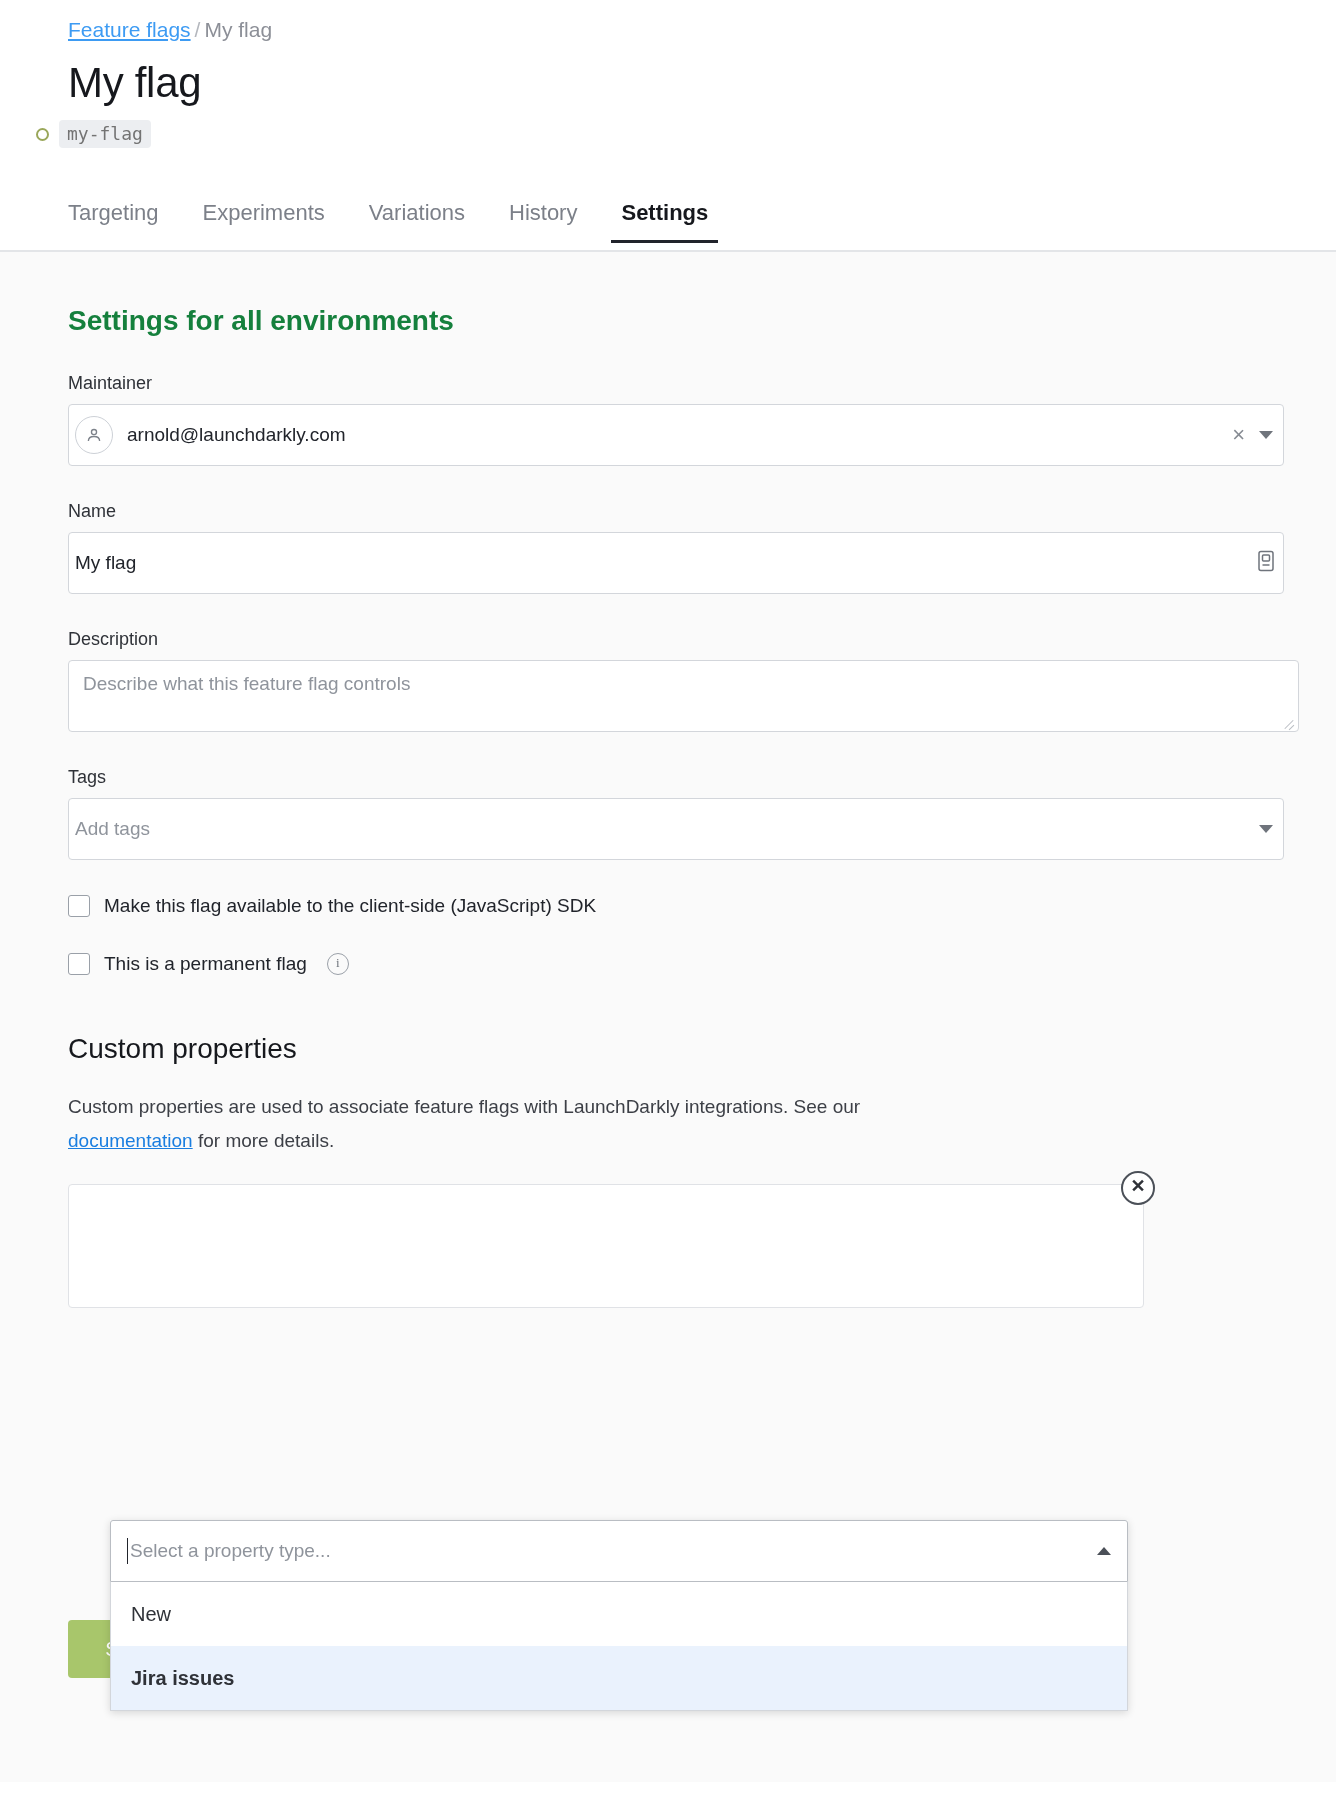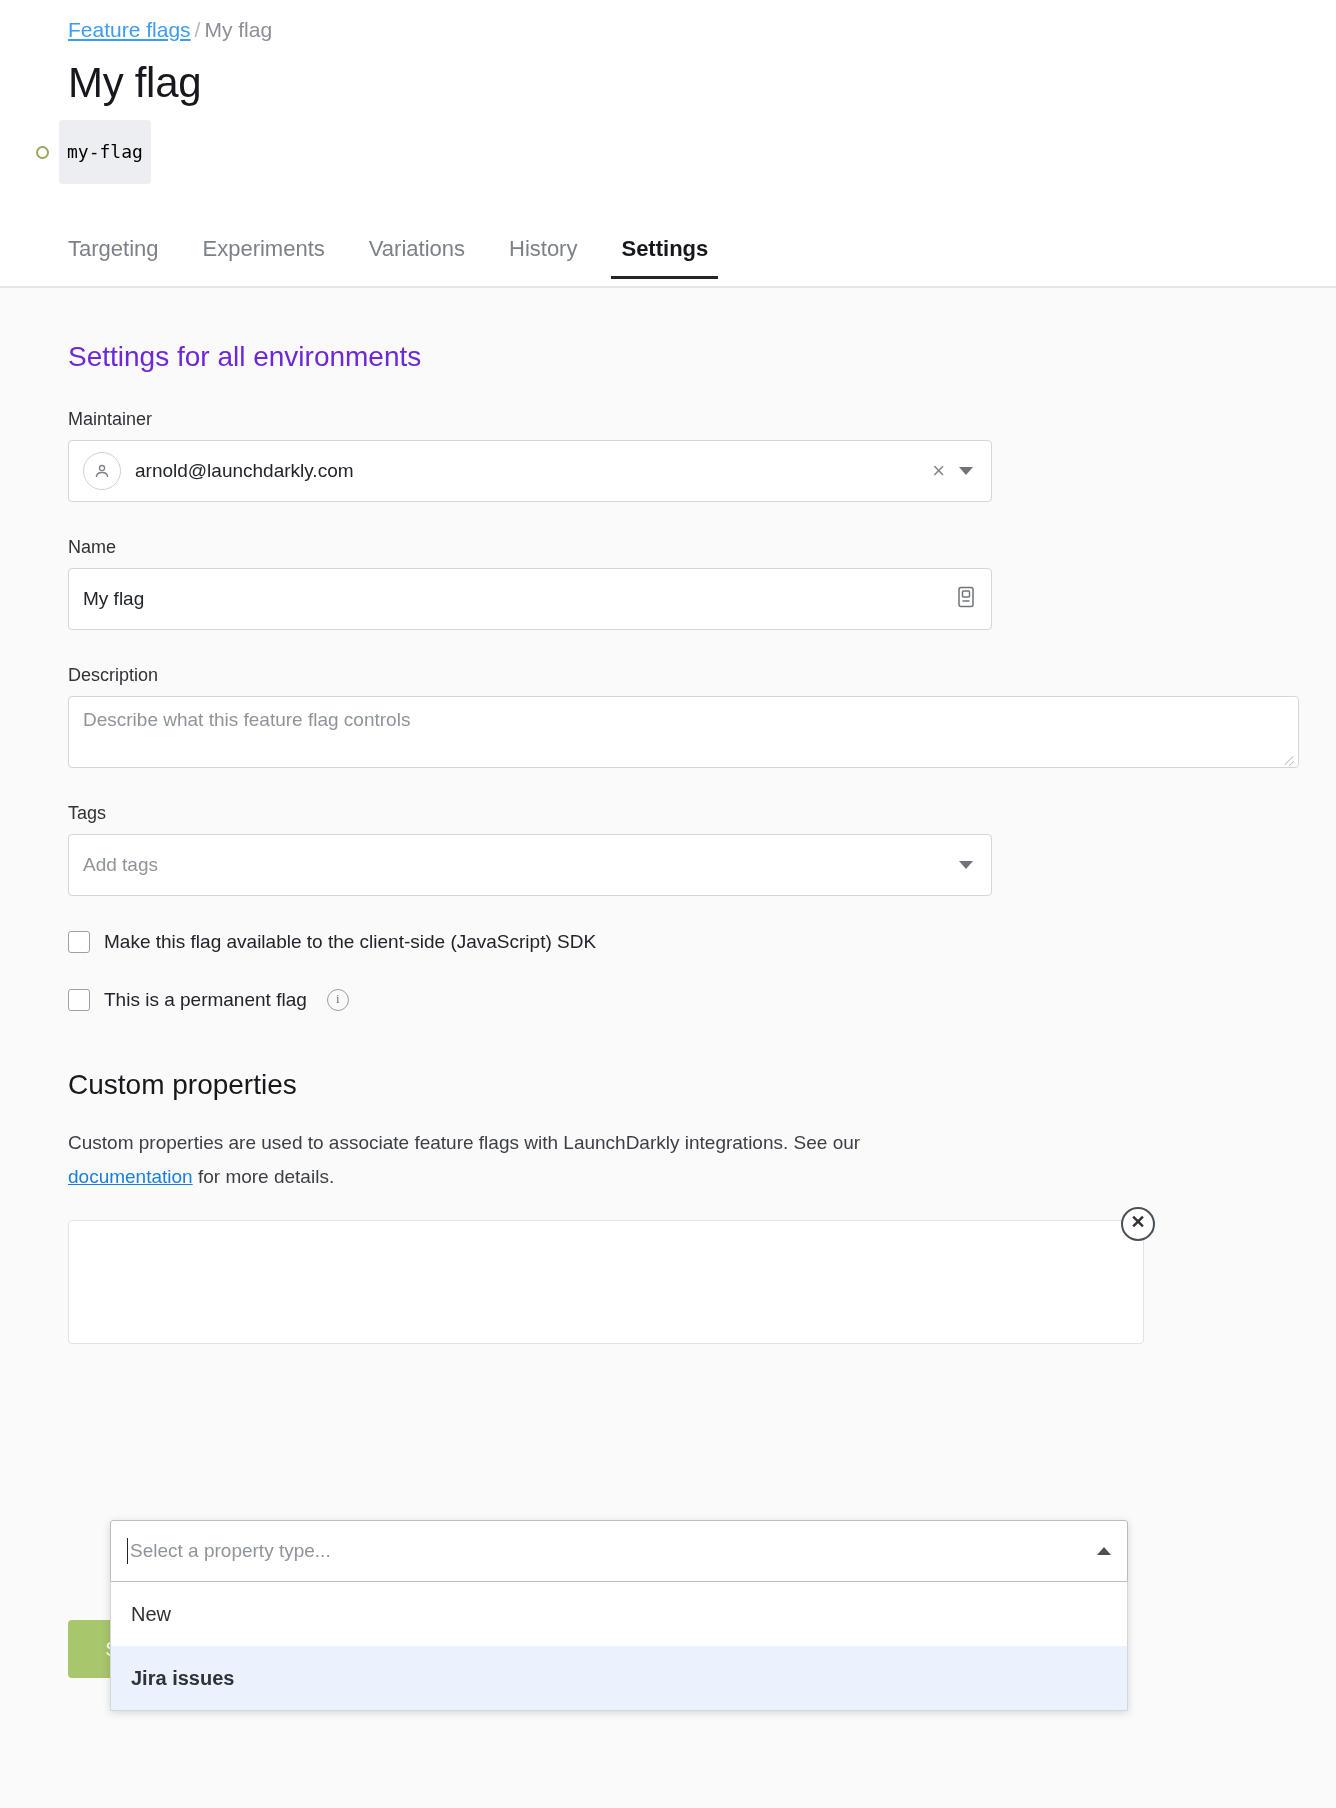--- a/index.html
+++ b/index.html
@@ -54,25 +54,25 @@
     width: 13px;
     height: 13px;
     border-radius: 50%;
     border: 2px solid #9aa75a;
     background: #ffffff;
     box-sizing: border-box;
     display: inline-block;
   }
   .flag-key {
     background: #eceef1;
-    color: #000000;
+    color: #737373;
     font-family: "DejaVu Sans Mono", monospace;
     font-size: 18px;
     line-height: 22px;
-    padding: 21px 8px;
+    padding: 3px 8px;
     border-radius: 4px;
   }
 
   
   .tabs {
     display: flex;
     align-items: flex-end;
     gap: 0;
     padding: 0 0 8px 68px;
     margin-top: 42px;
@@ -111,48 +111,48 @@
     min-height: 1530px;
     padding: 0 0 0 68px;
     position: relative;
   }
   .panel-inner {
     width: 1100px;
   }
   h2.section-title {
     font-size: 28px;
     line-height: 34px;
-    font-weight: 400;
-    color: #6d28d9;
+    font-weight: 700;
+    color: #15803d;
     margin: 52px 0 0 0;
   }
   .section-desc {
     font-size: 19px;
     line-height: 26px;
     color: #3c3f46;
     margin-top: 24px;
   }
   .field-label {
     font-size: 18px;
     line-height: 22px;
     color: #2f3238;
     margin-top: 34px;
     margin-bottom: 10px;
   }
 
   .input-box {
-    width: 924px;
+    width: 1216px;
     box-sizing: border-box;
     height: 62px;
     background: #ffffff;
     border: 1px solid #d3d6db;
     border-radius: 4px;
     display: flex;
     align-items: center;
-    padding: 0 14px;
+    padding: 0 6px;
     position: relative;
   }
   .input-text {
     font-size: 19px;
     color: #21242b;
     flex: 1;
     overflow: hidden;
     white-space: nowrap;
   }
   .input-text.placeholder { color: #8f949c; }

